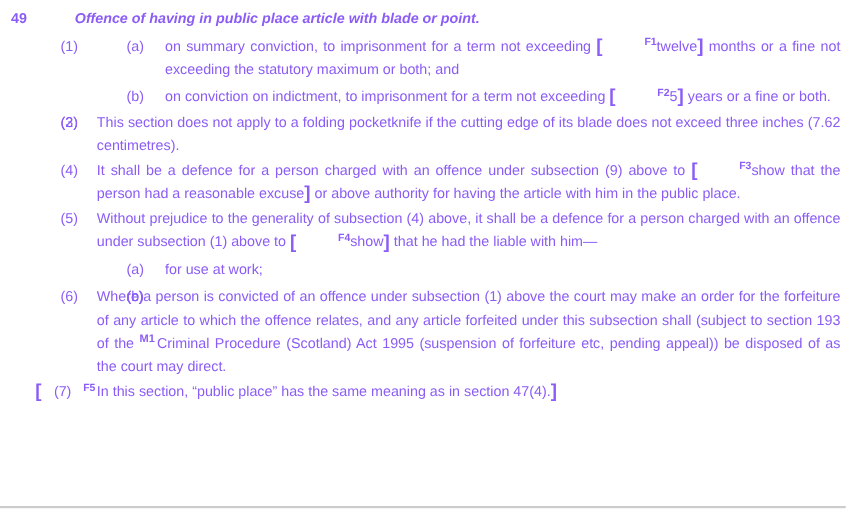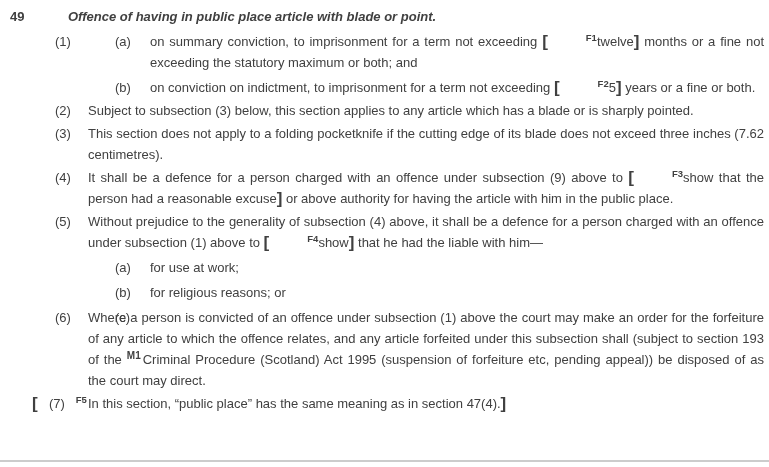--- a/index.html
+++ b/index.html
@@ -60,35 +60,35 @@
   .divider {
     position:absolute;
     left:0; right:0; top:460;
     top:460px;
     height:2px;
   }
 </style>
 </head>
 <body>
 
-<div class="page" style="color: #404040;">
+<div class="page" style="color: #8b5cf6;">
   <div class="heading-row">
     <span class="sec-num">49</span>
     <span class="sec-title">Offence of having in public place article with blade or point.</span>
   </div>
 
   <div id="blocks">
       <div class="para p1"><span class="num">(1)</span></div>
       <div class="para p2"><span class="num">(a)</span><span>on summary conviction, to imprisonment for a term not exceeding </span><span class="bracket">[</span><sup class="fn">F1</sup><span>twelve</span><span class="bracket">]</span><span> months or a fine not exceeding the statutory maximum or both; and</span></div>
       <div class="para p2"><span class="num">(b)</span><span>on conviction on indictment, to imprisonment for a term not exceeding </span><span class="bracket">[</span><sup class="fn">F2</sup><span>5</span><span class="bracket">]</span><span> years or a fine or both.</span></div>
-      <div class="para p1"><span class="num">(2)</span><span>Subject to subsection (3) below, this section applies to any article which has a blade or is sharply pointed.</span></div>
+      <div class="para p1"><span class="num">(2)</span></div>
       <div class="para p1"><span class="num">(3)</span><span>This section does not apply to a folding pocketknife if the cutting edge of its blade does not exceed three inches (7.62 centimetres).</span></div>
       <div class="para p1"><span class="num">(4)</span><span>It shall be a defence for a person charged with an offence under subsection (9) above to </span><span class="bracket">[</span><sup class="fn">F3</sup><span>show that the person had a reasonable excuse</span><span class="bracket">]</span><span> or above authority for having the article with him in the public place.</span></div>
       <div class="para p1"><span class="num">(5)</span><span>Without prejudice to the generality of subsection (4) above, it shall be a defence for a person charged with an offence under subsection (1) above to </span><span class="bracket">[</span><sup class="fn">F4</sup><span>show</span><span class="bracket">]</span><span> that he had the liable with him—</span></div>
       <div class="para p2"><span class="num">(a)</span><span>for use at work;</span></div>
-      <div class="para p2"><span class="num">(b)</span><span>for religious reasons; or</span></div>
+      <div class="para p2"><span class="num">(b)</span></div>
       <div class="para p2"><span class="num">(c)</span></div>
       <div class="para p1"><span class="num">(6)</span><span>Where a person is convicted of an offence under subsection (1) above the court may make an order for the forfeiture of any article to which the offence relates, and any article forfeited under this subsection shall (subject to section 193 of the </span><sup class="mn">M1</sup><span>Criminal Procedure (Scotland) Act 1995 (suspension of forfeiture etc, pending appeal)) be disposed of as the court may direct.</span></div>
       <div class="para p1 has-pre"><span class="pre"><span class="bracket">[</span><sup class="fn">F5</sup></span><span class="num">(7)</span><span>In this section, “public place” has the same meaning as in section 47(4).</span><span class="bracket">]</span></div>
     </div>
 
   <div class="divider" style="background: rgb(204, 204, 204);"></div>
 </div>
 
 </body></html>

